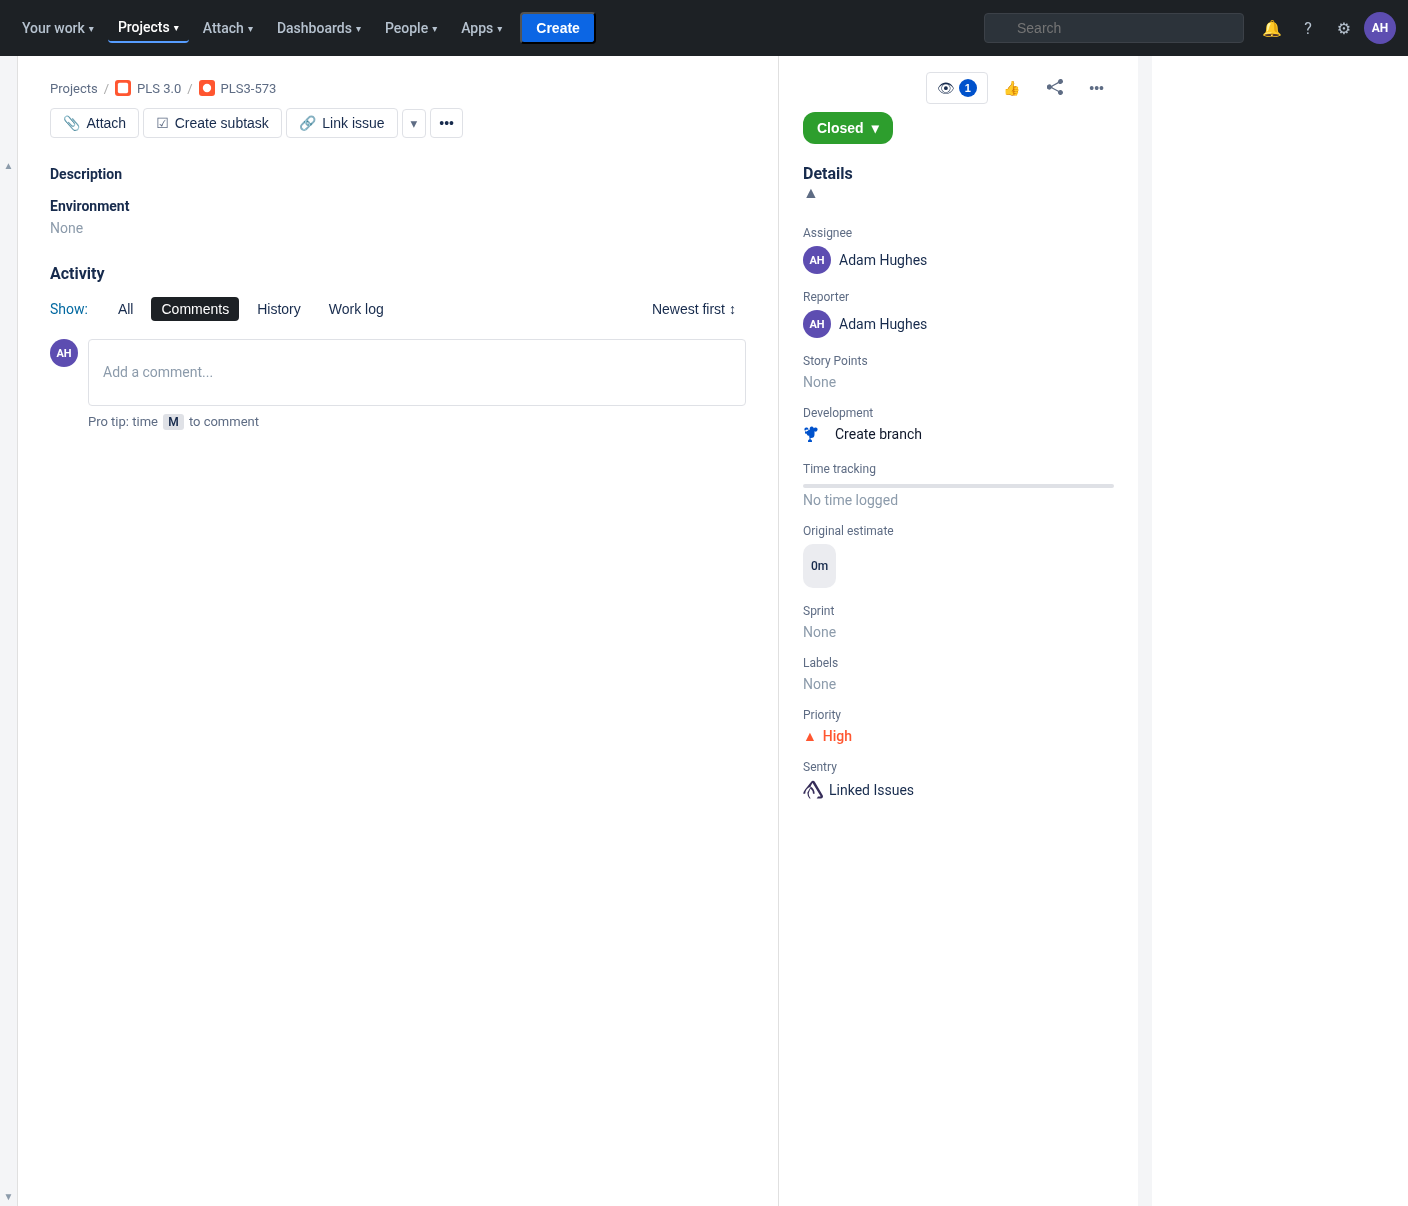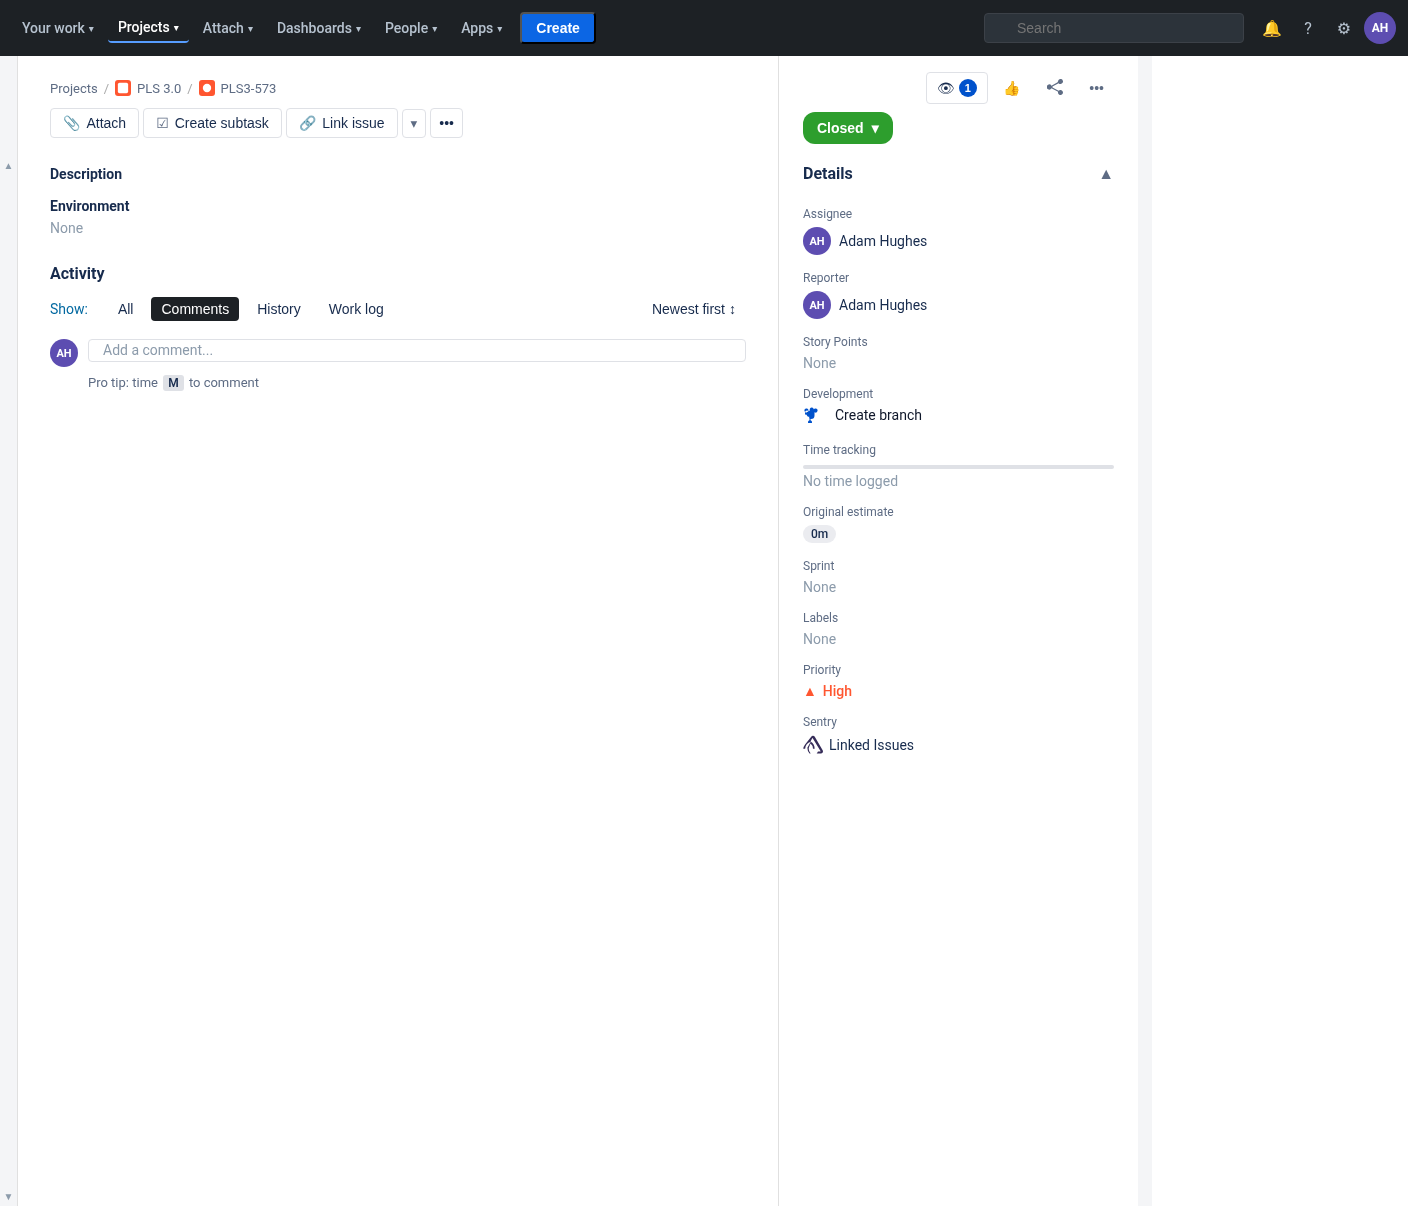--- a/index.html
+++ b/index.html
@@ -292,21 +292,21 @@
 
     
     .comment-row {
       display: flex;
       gap: 10px;
       align-items: flex-start;
       margin-bottom: 8px;
     }
     .comment-input {
       flex: 1;
-      padding: 0 14px;
+      padding: 22px 14px;
       border: 1px solid #dfe1e6;
       border-radius: 4px;
       font-size: 14px;
       color: #8c9bab;
       background: #fff;
       cursor: text;
       line-height: 1.5;
     }
     .pro-tip {
       font-size: 13px;
@@ -344,20 +344,21 @@
 
     .details-header {
       display: flex;
       align-items: flex-start;
       justify-content: space-between;
       font-size: 16px;
       font-weight: 700;
       color: #172b4d;
       margin-bottom: 16px;
       padding-bottom: 8px;
+      flex-direction: column;
     }
     .details-collapse {
       cursor: pointer;
       color: #5e6c84;
       font-size: 16px;
     }
     .detail-field {
       margin-bottom: 16px;
     }
     .detail-label {
@@ -398,21 +399,21 @@
     }
     .no-time-logged {
       font-size: 14px;
       color: #8c9bab;
     }
     .estimate-badge {
       display: inline-flex;
       align-items: center;
       background: #ebecf0;
       border-radius: 10px;
-      padding: 2px 8px;
+      padding: 15px 8px;
       font-size: 12px;
       color: #172b4d;
       font-weight: 500;
     }
     .priority-high {
       display: flex;
       align-items: center;
       gap: 6px;
       color: #ff5630;
       font-size: 14px;

